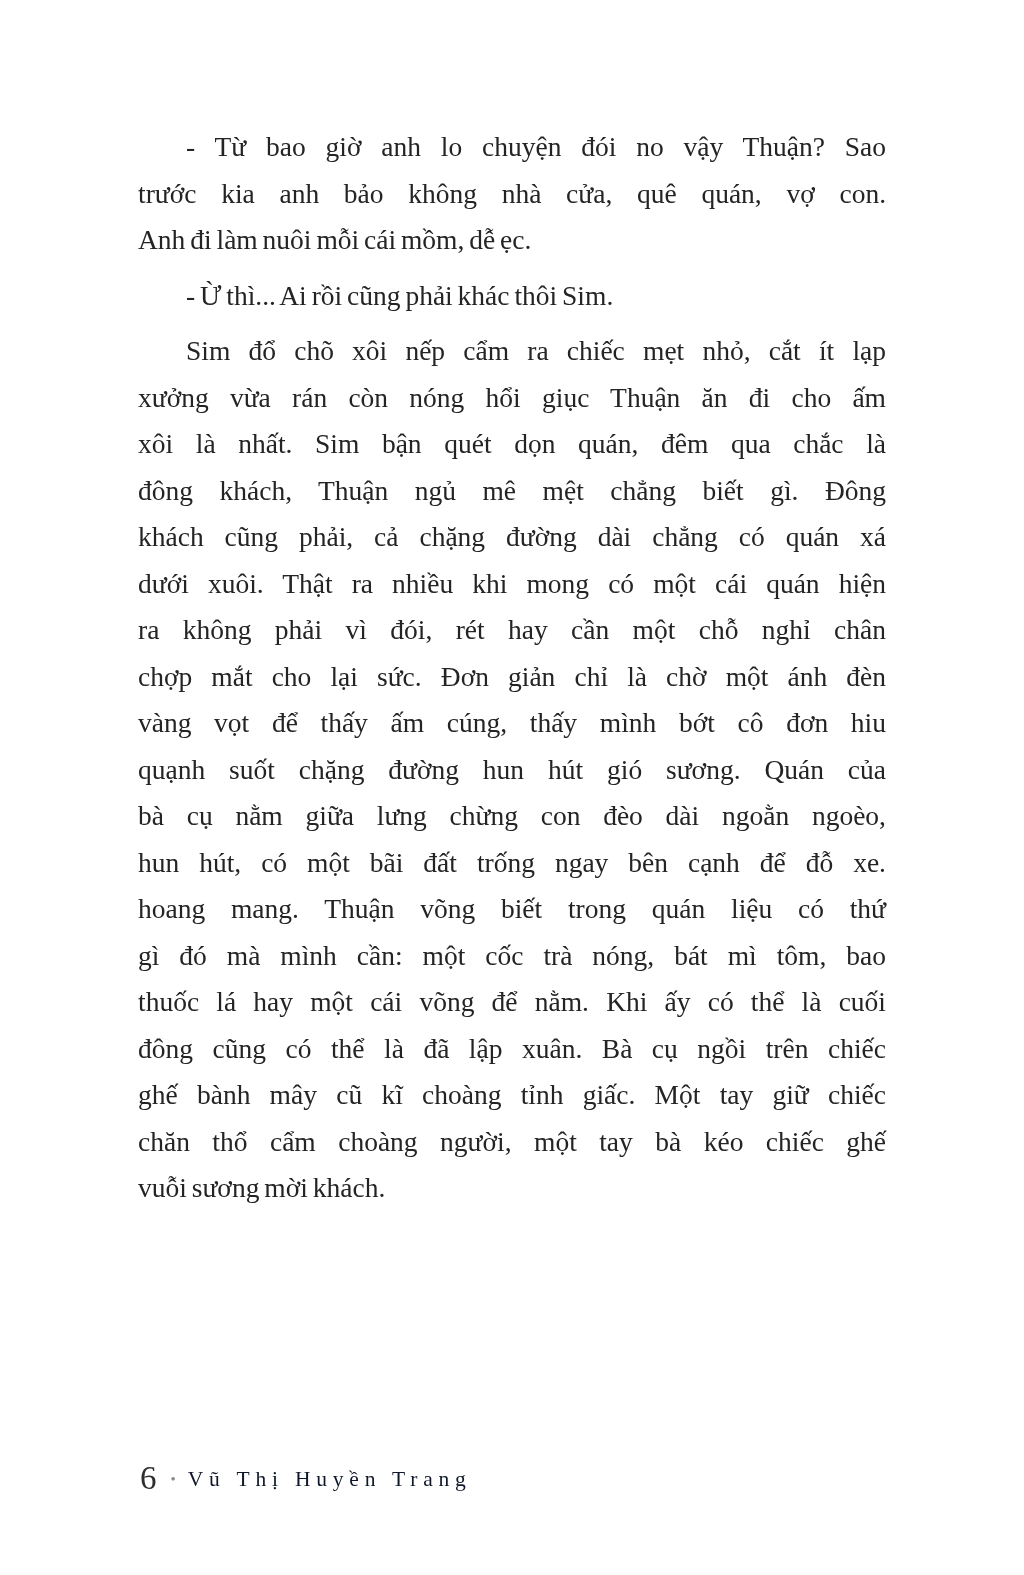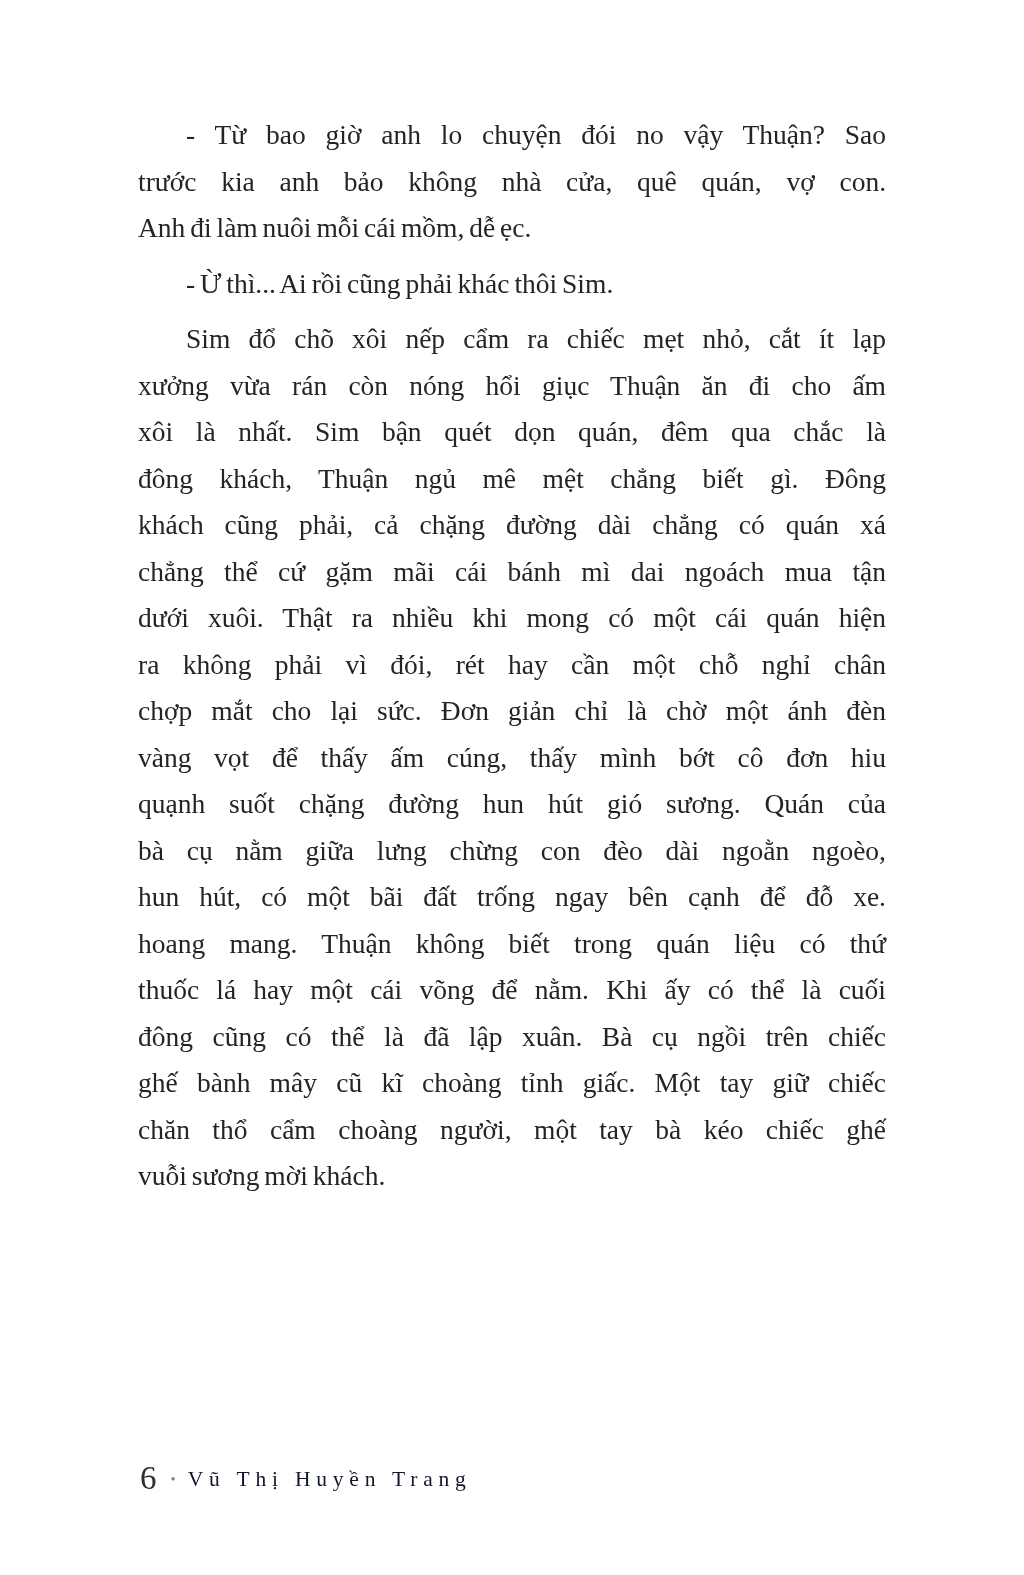--- a/index.html
+++ b/index.html
@@ -12,21 +12,21 @@
     width: 1024px;
     height: 1575px;
     margin: 0 auto;
     background: #ffffff;
     font-family: "Liberation Serif", "DejaVu Serif", serif;
     color: #242424;
     overflow: hidden;
   }
   .content {
     position: absolute;
-    top: 112px;
+    top: 124px;
     left: 138px;
     width: 748px;
   }
   .paragraph {
     margin: 0 0 9px 0;
   }
   .paragraph:last-child {
     margin-bottom: 0;
   }
   .line {
@@ -82,29 +82,29 @@
       </div>
       <div class="paragraph">
         <div class="line indent last">- Ừ thì... Ai rồi cũng phải khác thôi Sim.</div>
       </div>
       <div class="paragraph">
         <div class="line indent">Sim đổ chõ xôi nếp cẩm ra chiếc mẹt nhỏ, cắt ít lạp</div>
         <div class="line">xưởng vừa rán còn nóng hổi giục Thuận ăn đi cho ấm</div>
         <div class="line">xôi là nhất. Sim bận quét dọn quán, đêm qua chắc là</div>
         <div class="line">đông khách, Thuận ngủ mê mệt chẳng biết gì. Đông</div>
         <div class="line">khách cũng phải, cả chặng đường dài chẳng có quán xá</div>
-        <div class="line">chẳng thể cứ gặm mãi cái bánh mì dai ngoách mua tận</div>
         <div class="line">dưới xuôi. Thật ra nhiều khi mong có một cái quán hiện</div>
         <div class="line">ra không phải vì đói, rét hay cần một chỗ nghỉ chân</div>
         <div class="line">chợp mắt cho lại sức. Đơn giản chỉ là chờ một ánh đèn</div>
         <div class="line">vàng vọt để thấy ấm cúng, thấy mình bớt cô đơn hiu</div>
         <div class="line">quạnh suốt chặng đường hun hút gió sương. Quán của</div>
         <div class="line">bà cụ nằm giữa lưng chừng con đèo dài ngoằn ngoèo,</div>
         <div class="line">hun hút, có một bãi đất trống ngay bên cạnh để đỗ xe.</div>
-        <div class="line">hoang mang. Thuận không biết trong quán liệu có thứ</div>
+        <div class="line">hoang mang. Thuận võng biết trong quán liệu có thứ</div>
+        <div class="line">gì đó mà mình cần: một cốc trà nóng, bát mì tôm, bao</div>
         <div class="line">thuốc lá hay một cái võng để nằm. Khi ấy có thể là cuối</div>
         <div class="line">đông cũng có thể là đã lập xuân. Bà cụ ngồi trên chiếc</div>
         <div class="line">ghế bành mây cũ kĩ choàng tỉnh giấc. Một tay giữ chiếc</div>
         <div class="line">chăn thổ cẩm choàng người, một tay bà kéo chiếc ghế</div>
         <div class="line last">vuỗi sương mời khách.</div>
       </div>
     </main>
 
   <footer class="footer">
     <span class="pagenum">6</span>

